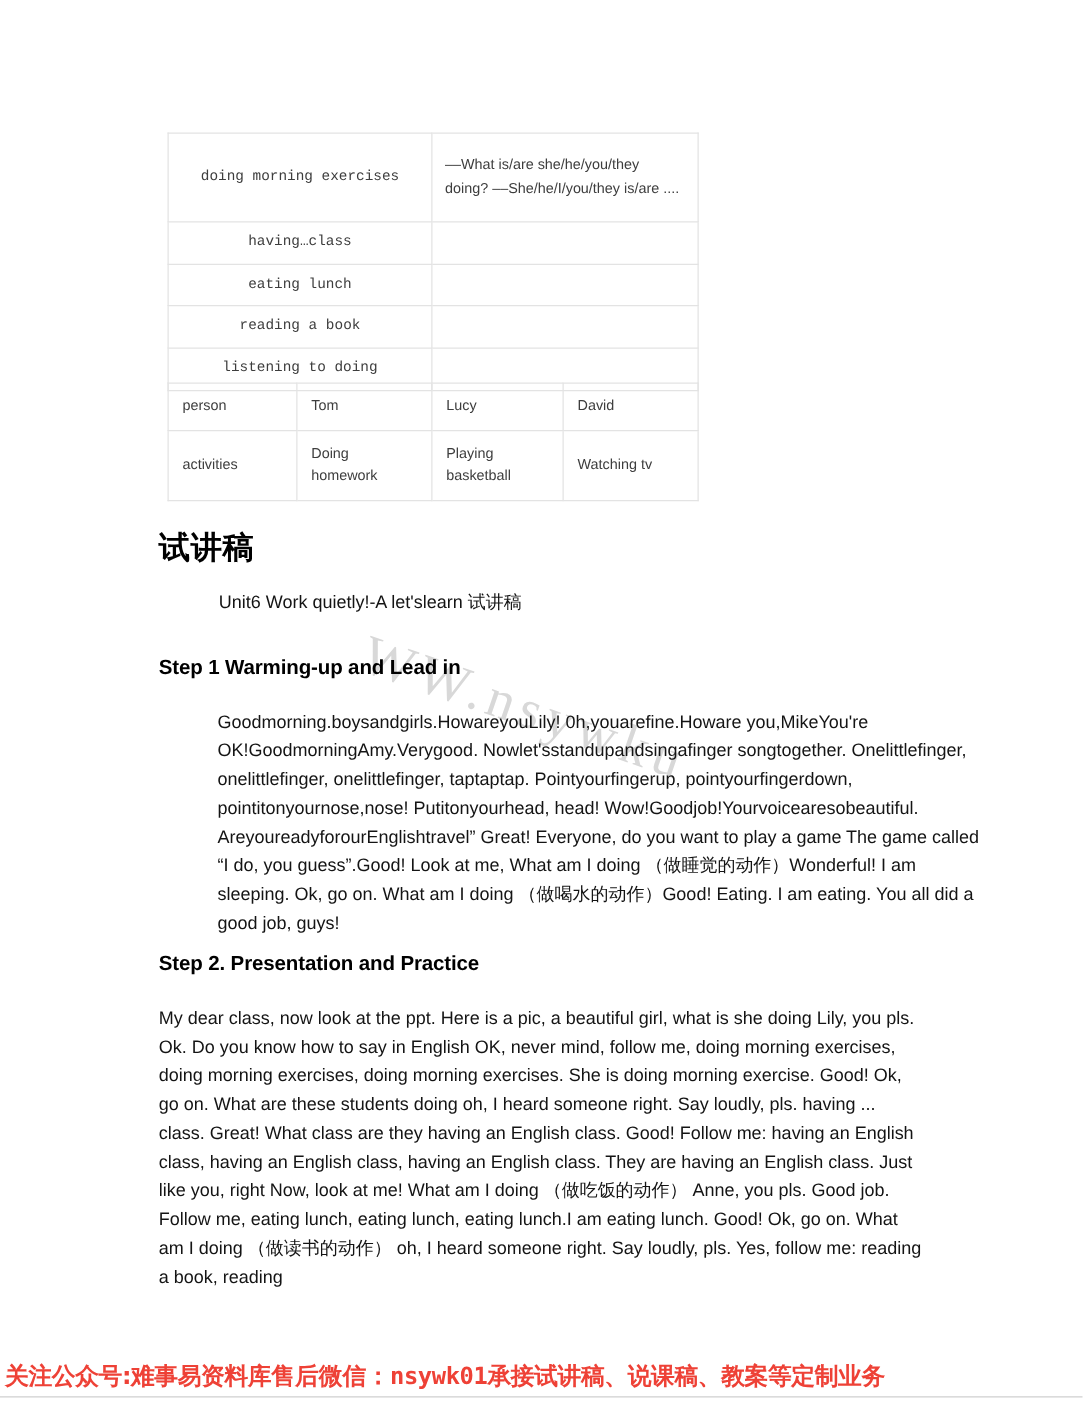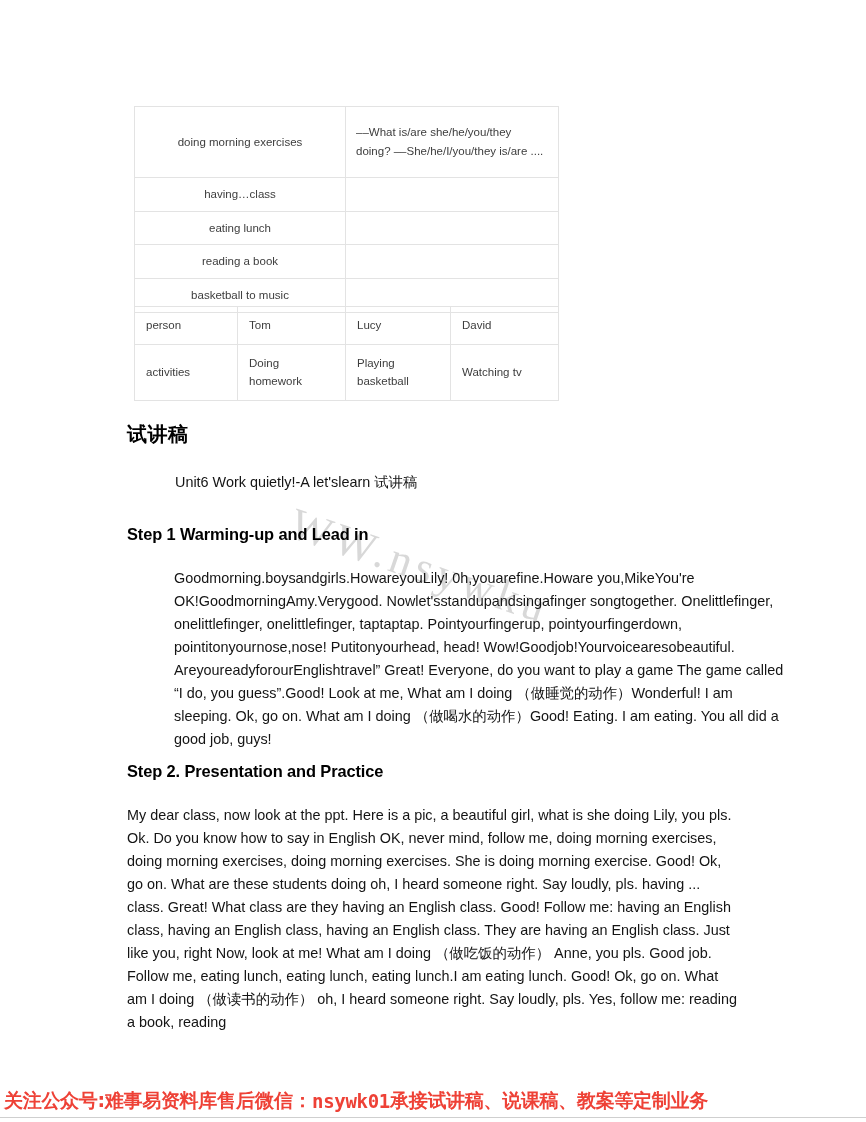--- a/index.html
+++ b/index.html
@@ -61,39 +61,39 @@
     vertical-align: middle;
     padding: 7px 9px;
     word-break: break-word;
   }
 
   #table-activities {
     left: 134px;
     top: 106px;
     width: 424px;
   }
-  #table-activities td.act { text-align: center; }
+  #table-activities td.act { text-align: center; font-family: Liberation Mono, monospace; }
   #table-activities td.qa  { text-align: left; padding: 9px 10px; }
 
   #table-persons {
     left: 134px;
     top: 306px;
     width: 424px;
     border-radius: 13px;
   }
   #table-persons td { text-align: left; padding: 9px 11px; }
 
   
   .doc-title {
     position: absolute;
     left: 127px;
     top: 421px;
     margin: 0;
     font-family: "DejaVu Sans", "Liberation Sans", sans-serif;
-    font-size: 20px;
+    font-size: 25px;
     font-weight: 700;
     color: #000;
     letter-spacing: 0.5px;
   }
 
   .body-block {
     position: absolute;
     left: 127px;
     width: 613px;
     font-family: "Liberation Sans", sans-serif;
@@ -176,21 +176,21 @@
         </tr>
         <tr>
           <td class="act" style="height:18px">eating lunch</td>
           <td class="qa"></td>
         </tr>
         <tr>
           <td class="act" style="height:18px">reading a book</td>
           <td class="qa"></td>
         </tr>
         <tr>
-          <td class="act" style="height:18px">basketball to music</td>
+          <td class="act" style="height:18px">listening to doing</td>
           <td class="qa"></td>
         </tr>
       </tbody>
     </table>
 
     <table class="tbl" id="table-persons">
       <colgroup>
           <col style="width:103px">
           <col style="width:108px">
           <col style="width:105px">

